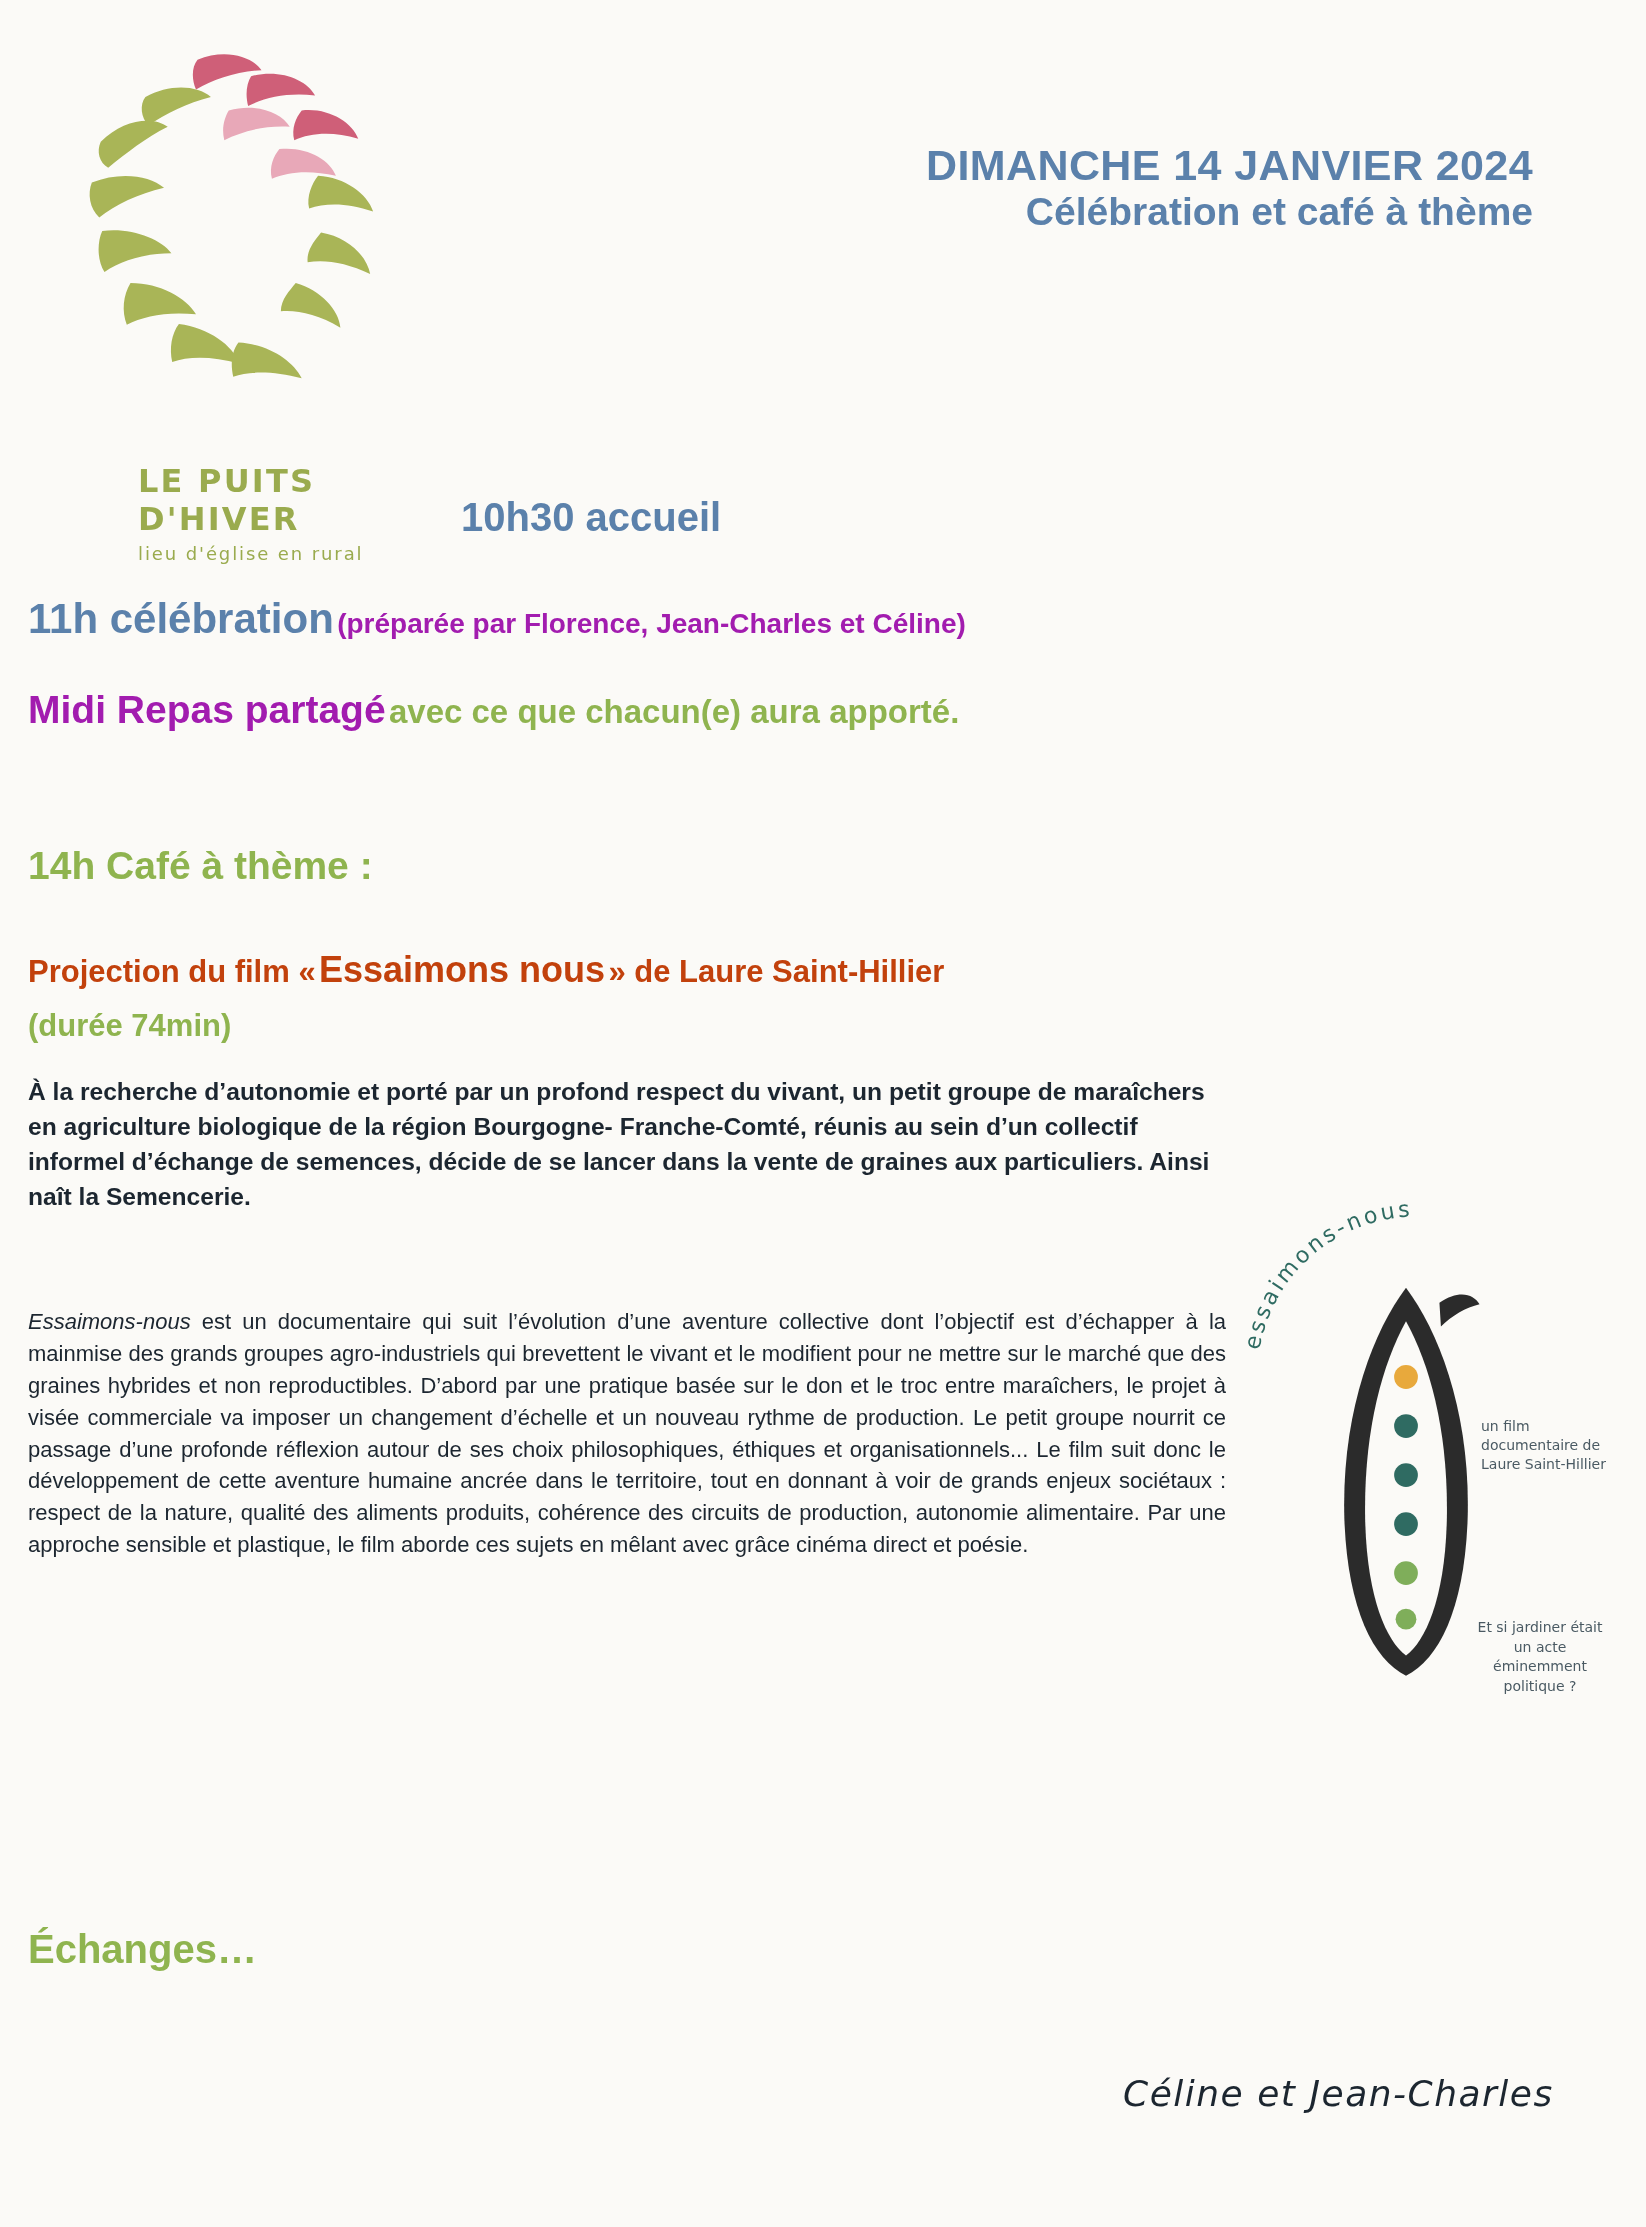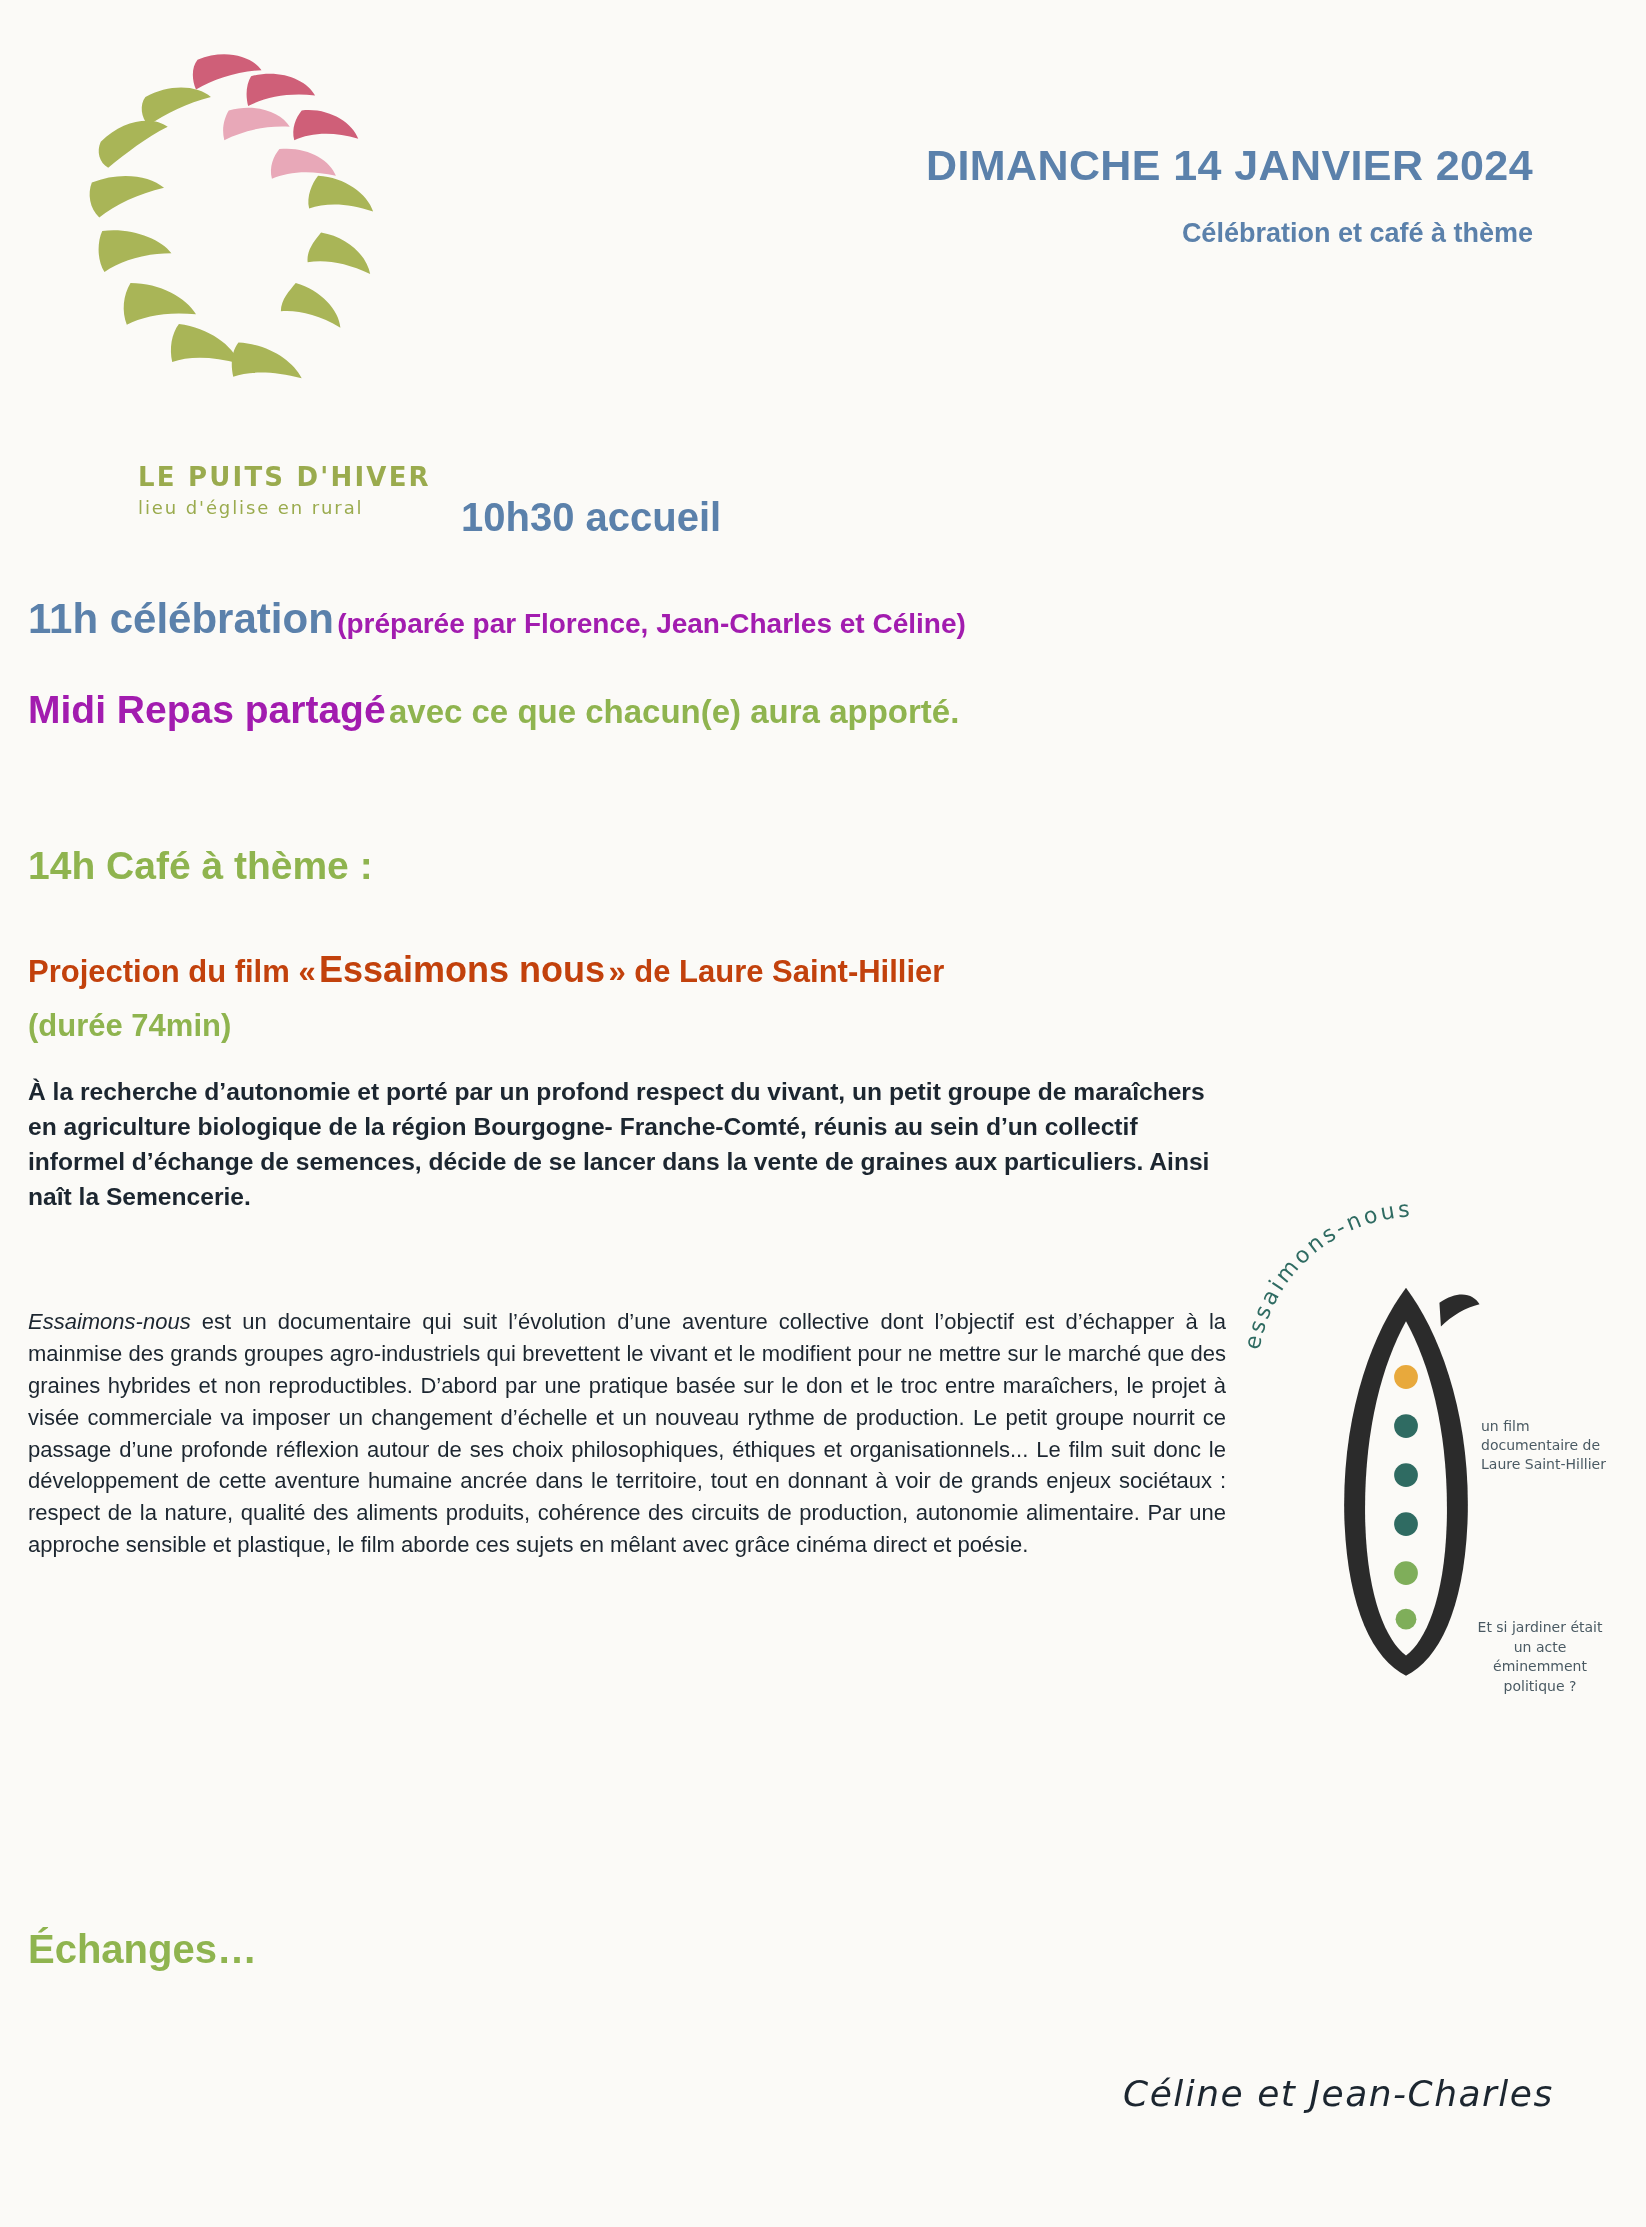--- a/index.html
+++ b/index.html
@@ -39,21 +39,21 @@
   }
   .logo-caption {
     position: absolute;
     left: 82px;
     top: 432px;
     width: 298px;
     text-align: left;
   }
   .logo-caption .line1 {
     font-family: "DejaVu Sans", sans-serif;
-    font-size: 26px;
+    font-size: 32px;
     letter-spacing: 2.2px;
     color: #9aab4e;
     font-weight: 700;
   }
   .logo-caption .line2 {
     font-family: "DejaVu Sans", sans-serif;
     font-size: 18px;
     letter-spacing: 1.9px;
     color: #9aab4e;
     margin-top: 4.5px;
@@ -72,23 +72,22 @@
     font-size: 43px;
     font-weight: 700;
     letter-spacing: 0.4px;
   }
   .header .h2 {
     font-size: 39px;
     font-weight: 700;
     margin-top: 28px;
   }
   .header .h3 {
-    font-size: 27px;
-    font-weight: 700;
-    margin-top: 28px;
+    font-size: 39px;
+    font-weight: 700;
   }
 
   
   .sched-accueil {
     position: absolute;
     left: 461px;
     top: 495px;
     font-size: 40px;
     font-weight: 700;
     color: #5b81ab;

